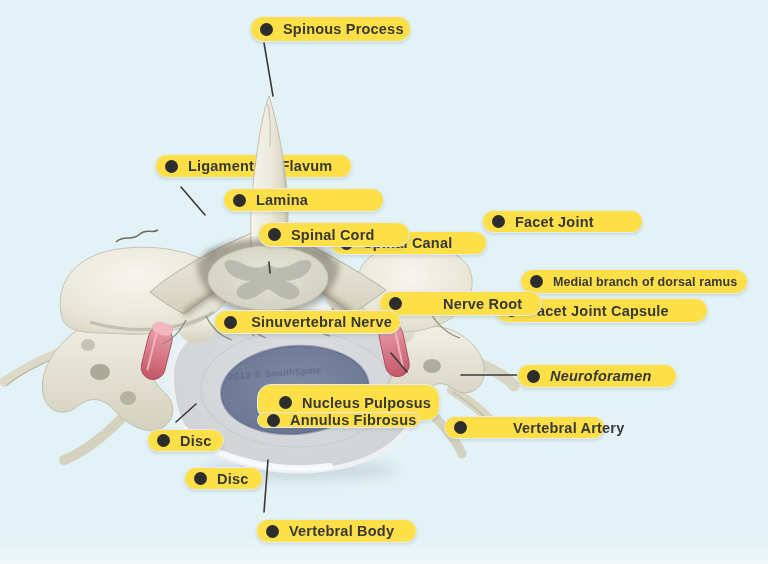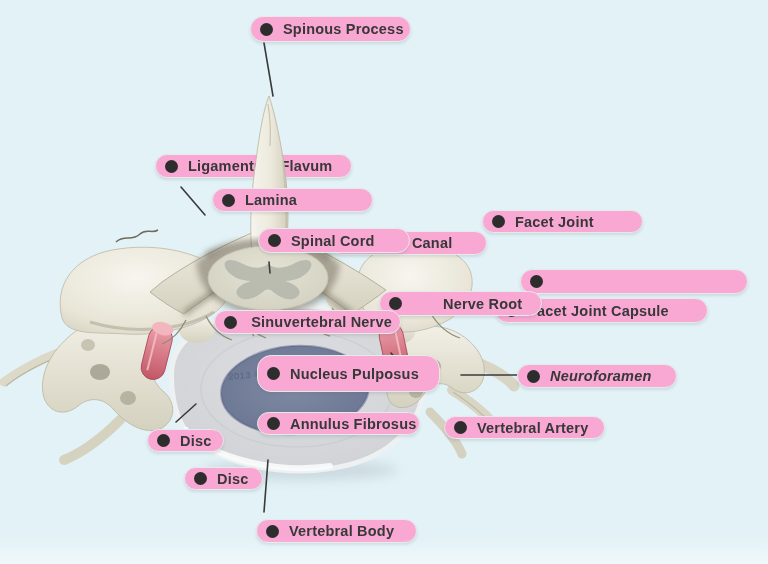--- a/index.html
+++ b/index.html
@@ -10,21 +10,21 @@
   }
   .stage::after{
     content:"";position:absolute;left:0;right:0;bottom:0;height:26px;
     background:linear-gradient(to bottom, rgba(255,255,255,0), rgba(250,253,254,.55));
     pointer-events:none;
   }
   .layer{position:absolute;inset:0;}
   svg.full{position:absolute;left:0;top:0;width:768px;height:564px;}
   .pill{
     position:absolute;display:flex;align-items:center;box-sizing:border-box;
-    background:#f9a8d4;border:1px solid #e6eaeb;border-radius:14px;
+    background:#fde047;border:1px solid #e6eaeb;border-radius:14px;
     box-shadow:0 2px 3px rgba(80,105,115,.16);
   }
   .pill .dot{
     flex:none;width:13px;height:13px;border-radius:50%;
     background:#2d2d2d;margin-left:9px;
   }
   .pill .txt{
     margin-left:10px;margin-right:8px;white-space:nowrap;
     font-size:14.5px;font-weight:600;letter-spacing:.2px;color:#383838;
   }
@@ -176,56 +176,57 @@
         <span class="txt">Spinal Canal</span>
       </div>
       <div class="pill" style="left: 495px; top: 298px; width: 213px; height: 25px;">
         <span class="dot"></span>
         <span class="txt">Facet Joint Capsule</span>
       </div>
       <div class="pill" style="left: 250px; top: 16px; width: 161px; height: 26px;">
         <span class="dot"></span>
         <span class="txt">Spinous Process</span>
       </div>
-      <div class="pill" style="left: 212px; top: 188px; width: 161px; height: 24px;">
+      <div class="pill" style="left: 223px; top: 188px; width: 161px; height: 24px;">
         <span class="dot"></span>
         <span class="txt">Lamina</span>
       </div>
-      <div class="pill" style="left: 258px; top: 228px; width: 152px; height: 25px;">
+      <div class="pill" style="left: 258px; top: 222px; width: 152px; height: 25px;">
         <span class="dot"></span>
         <span class="txt">Spinal Cord</span>
       </div>
       <div class="pill" style="left: 482px; top: 210px; width: 161px; height: 23px;">
         <span class="dot"></span>
         <span class="txt">Facet Joint</span>
       </div>
       <div class="pill small" style="left: 520px; top: 269px; width: 228px; height: 25px;">
         <span class="dot"></span>
+        <span class="txt">Medial branch of dorsal ramus</span>
       </div>
       <div class="pill" style="left: 379px; top: 291px; width: 163px; height: 25px; gap: 31px;">
         <span class="dot"></span>
         <span class="txt">Nerve Root</span>
       </div>
       <div class="pill" style="left: 214px; top: 310px; width: 187px; height: 24px; justify-content: space-between;">
         <span class="dot"></span>
         <span class="txt">Sinuvertebral Nerve</span>
       </div>
       <div class="pill" style="left: 517px; top: 364px; width: 160px; height: 24px; font-style: italic;">
         <span class="dot"></span>
         <span class="txt">Neuroforamen</span>
       </div>
-      <div class="pill" style="left: 257px; top: 355px; width: 183px; height: 37px;">
+      <div class="pill" style="left: 257px; top: 384px; width: 183px; height: 37px; justify-content: flex-end;">
         <span class="dot"></span>
         <span class="txt">Nucleus Pulposus</span>
       </div>
-      <div class="pill" style="left: 257px; top: 412px; width: 163px; height: 23px;">
+      <div class="pill" style="left: 257px; top: 412px; width: 163px; height: 16px;">
         <span class="dot"></span>
         <span class="txt">Annulus Fibrosus</span>
       </div>
-      <div class="pill" style="left: 444px; top: 416px; width: 161px; height: 23px;">
+      <div class="pill" style="left: 444px; top: 416px; width: 161px; height: 23px; gap: 36px;">
         <span class="dot"></span>
         <span class="txt">Vertebral Artery</span>
       </div>
       <div class="pill" style="left: 147px; top: 429px; width: 77px; height: 23px;">
         <span class="dot"></span>
         <span class="txt">Disc</span>
       </div>
       <div class="pill" style="left: 184px; top: 467px; width: 79px; height: 23px;">
         <span class="dot"></span>
         <span class="txt">Disc</span>

